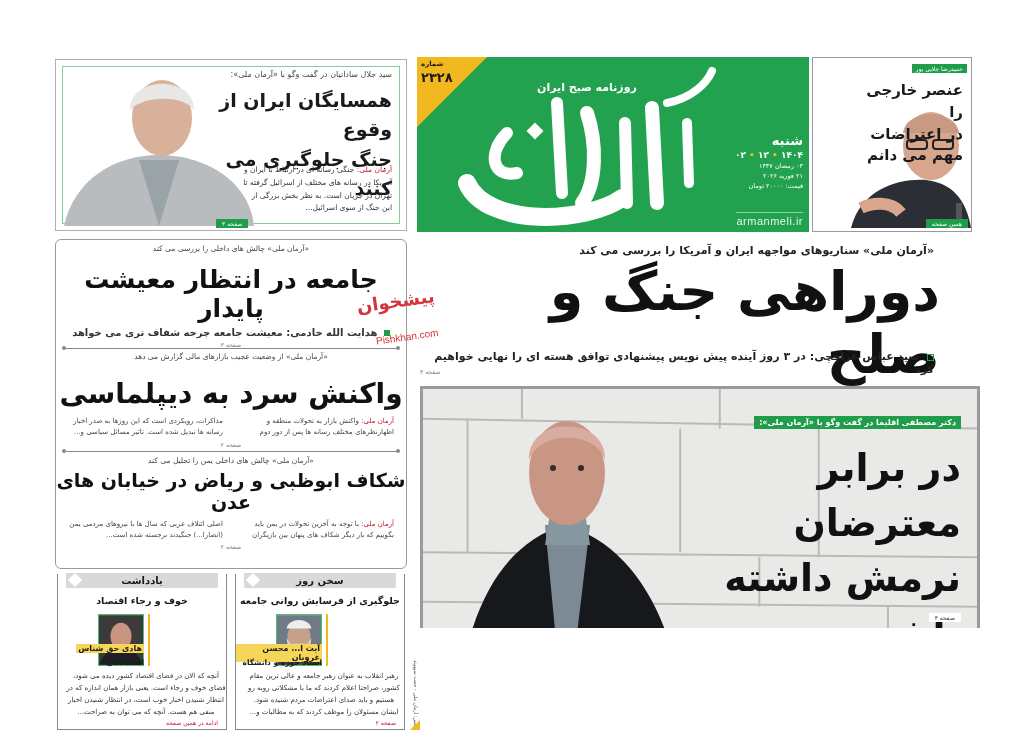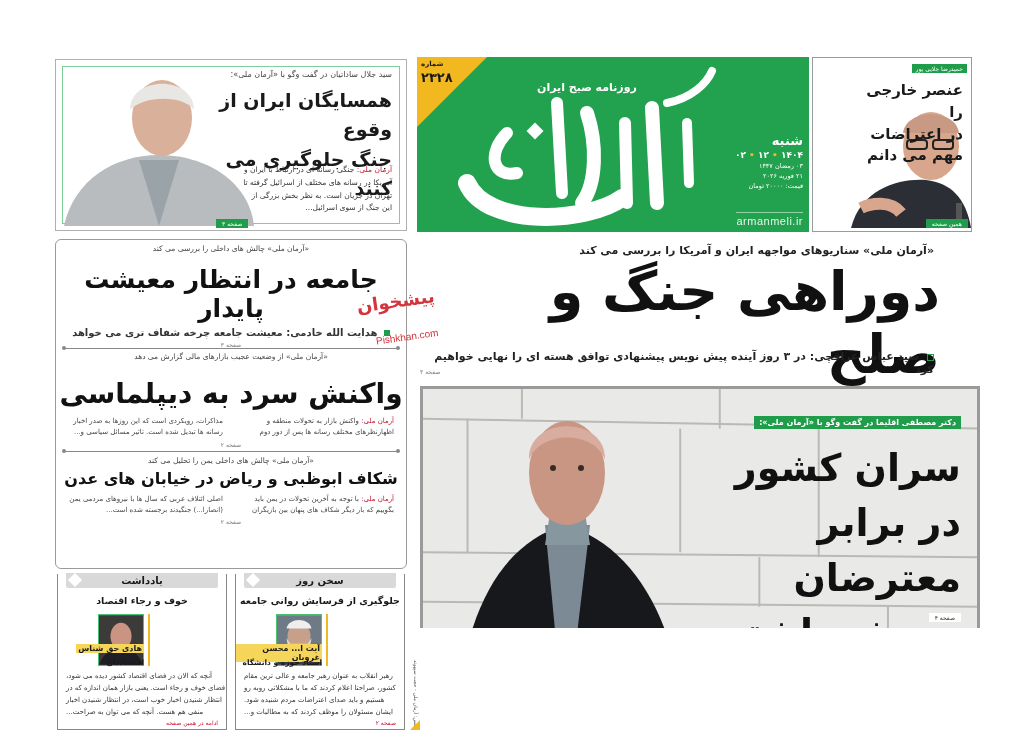--- a/index.html
+++ b/index.html
@@ -69,39 +69,39 @@
   #story-1 .sub { font-size: 10px; color: #333; margin-top: 4px; font-weight: bold; }
   #story-1 .sub .bullet { display: inline-block; width: 6px; height: 6px; background: #1f9d4a; margin-left: 3px; vertical-align: middle; }
   #story-1 .page-ref { margin-top: 3px; }
   #div-1 { top: 108px; }
   #story-2 { top: 112px; }
   #story-2 .headline { font-size: 28px; margin-top: 16px; }
   #story-2 .cols { margin-top: 6px; }
   #story-2 .page-ref { margin-top: 3px; }
   #div-2 { top: 211px; }
   #story-3 { top: 216px; }
-  #story-3 .headline { font-size: 16px; margin-top: 4px; }
+  #story-3 .headline { font-size: 19px; margin-top: 4px; }
   #story-3 .cols { margin-top: 6px; }
   #story-3 .page-ref { margin-top: 2px; }
 
   
   #watermark { left: 378px; top: 289px; width: 60px; height: 70px; transform: rotate(-8deg); }
   #watermark .wm-fa { font-size: 18px; color: #d4343c; font-weight: bold; text-align: center; }
   #watermark .wm-en { font-size: 10px; color: #d4343c; font-family: "Liberation Sans", sans-serif; direction: ltr; position: absolute; left: -4px; top: 42px; white-space: nowrap; }
 
   
   .opinion { position: absolute; top: 574px; width: 170px; height: 156px; border: 1px solid #888; border-top: none; }
   .opinion .tab { position: absolute; left: 8px; right: 8px; top: -1px; height: 15px; background: #d9d9d9; border-radius: 0 0 2px 2px; text-align: center; font-size: 10px; font-weight: bold; line-height: 15px; }
   .opinion .tab .diamond { position: absolute; left: 4px; top: 2px; width: 10px; height: 10px; background: #fff; transform: rotate(45deg); }
   .opinion .title { position: absolute; left: 0; right: 0; top: 21px; text-align: center; font-size: 9.5px; font-weight: bold; }
   .opinion .portrait { position: absolute; left: 40px; top: 40px; width: 46px; height: 52px; border: 1.5px solid #4cbf73; }
   .opinion .bar { position: absolute; left: 90px; top: 40px; width: 2px; height: 52px; background: #f2b81f; }
   .opinion .author { position: absolute; right: 82px; top: 70px; background: #f6d65a; font-size: 8px; font-weight: bold; padding: 0 2px; }
   .opinion .role { position: absolute; right: 82px; top: 84px; font-size: 7.5px; font-weight: bold; }
-  .opinion .body { position: absolute; left: 8px; right: 0; top: 97px; font-size: 7px; line-height: 1.7; color: #333; text-align: left; }
+  .opinion .body { position: absolute; left: 8px; right: 0; top: 97px; font-size: 7px; line-height: 1.7; color: #333; text-align: center; }
   .opinion .more { position: absolute; right: 8px; bottom: 3px; font-size: 6px; color: #c8102e; }
   #op-editorial { left: 57px; }
   #op-sokhan { left: 235px; }
 
   
   #feature { left: 420px; top: 386px; width: 560px; height: 242px; border: 3px solid #9a9a9a; border-bottom: none; background: #ececeb; overflow: hidden; }
   #feature .wall { position: absolute; inset: 0; }
   #feature .photo-person { position: absolute; left: 12px; top: 6px; width: 270px; height: 340px; }
   #feature .kicker { position: absolute; right: 16px; top: 27px; background: #1f9d4a; color: #fff; font-size: 8px; padding: 2px 5px; font-weight: bold; }
   #feature .headline { position: absolute; right: 16px; top: 52px; width: 250px; text-align: right; font-size: 38px; font-weight: bold; line-height: 1.45; color: #111; }
@@ -301,20 +301,19 @@
     <path d="M110 130 L 130 340 L 155 130 Z" fill="#7b8a94"></path>
     <path d="M115 118 L 150 118 L 155 150 L 110 150 Z" fill="#8797a0"></path>
     <ellipse cx="132" cy="78" rx="38" ry="52" fill="#c99683"></ellipse>
     <path d="M94 65 C 92 20, 172 20, 170 65 C 160 35, 105 35, 94 65 Z" fill="#d8ada0"></path>
     <circle cx="118" cy="73" r="3" fill="#3a2a25"></circle>
     <circle cx="146" cy="73" r="3" fill="#3a2a25"></circle>
     <rect x="85" y="240" width="3" height="22" fill="#bbb"></rect>
   </svg>
   <div class="kicker">دکتر مصطفی اقلیما در گفت وگو با «آرمان ملی»:</div>
   <div class="headline">
-    <div>سران کشور</div>
     <div>در برابر معترضان</div>
     <div>نرمش داشته باشند</div>
   </div>
   <div class="page-tag">صفحه ۴</div>
 </div>
 <div id="photo-credit" class="abs">عکس: آرمان ملی - حجت سپهوند</div>
 <div id="corner-mark" class="abs"></div>
 
 </body></html>

